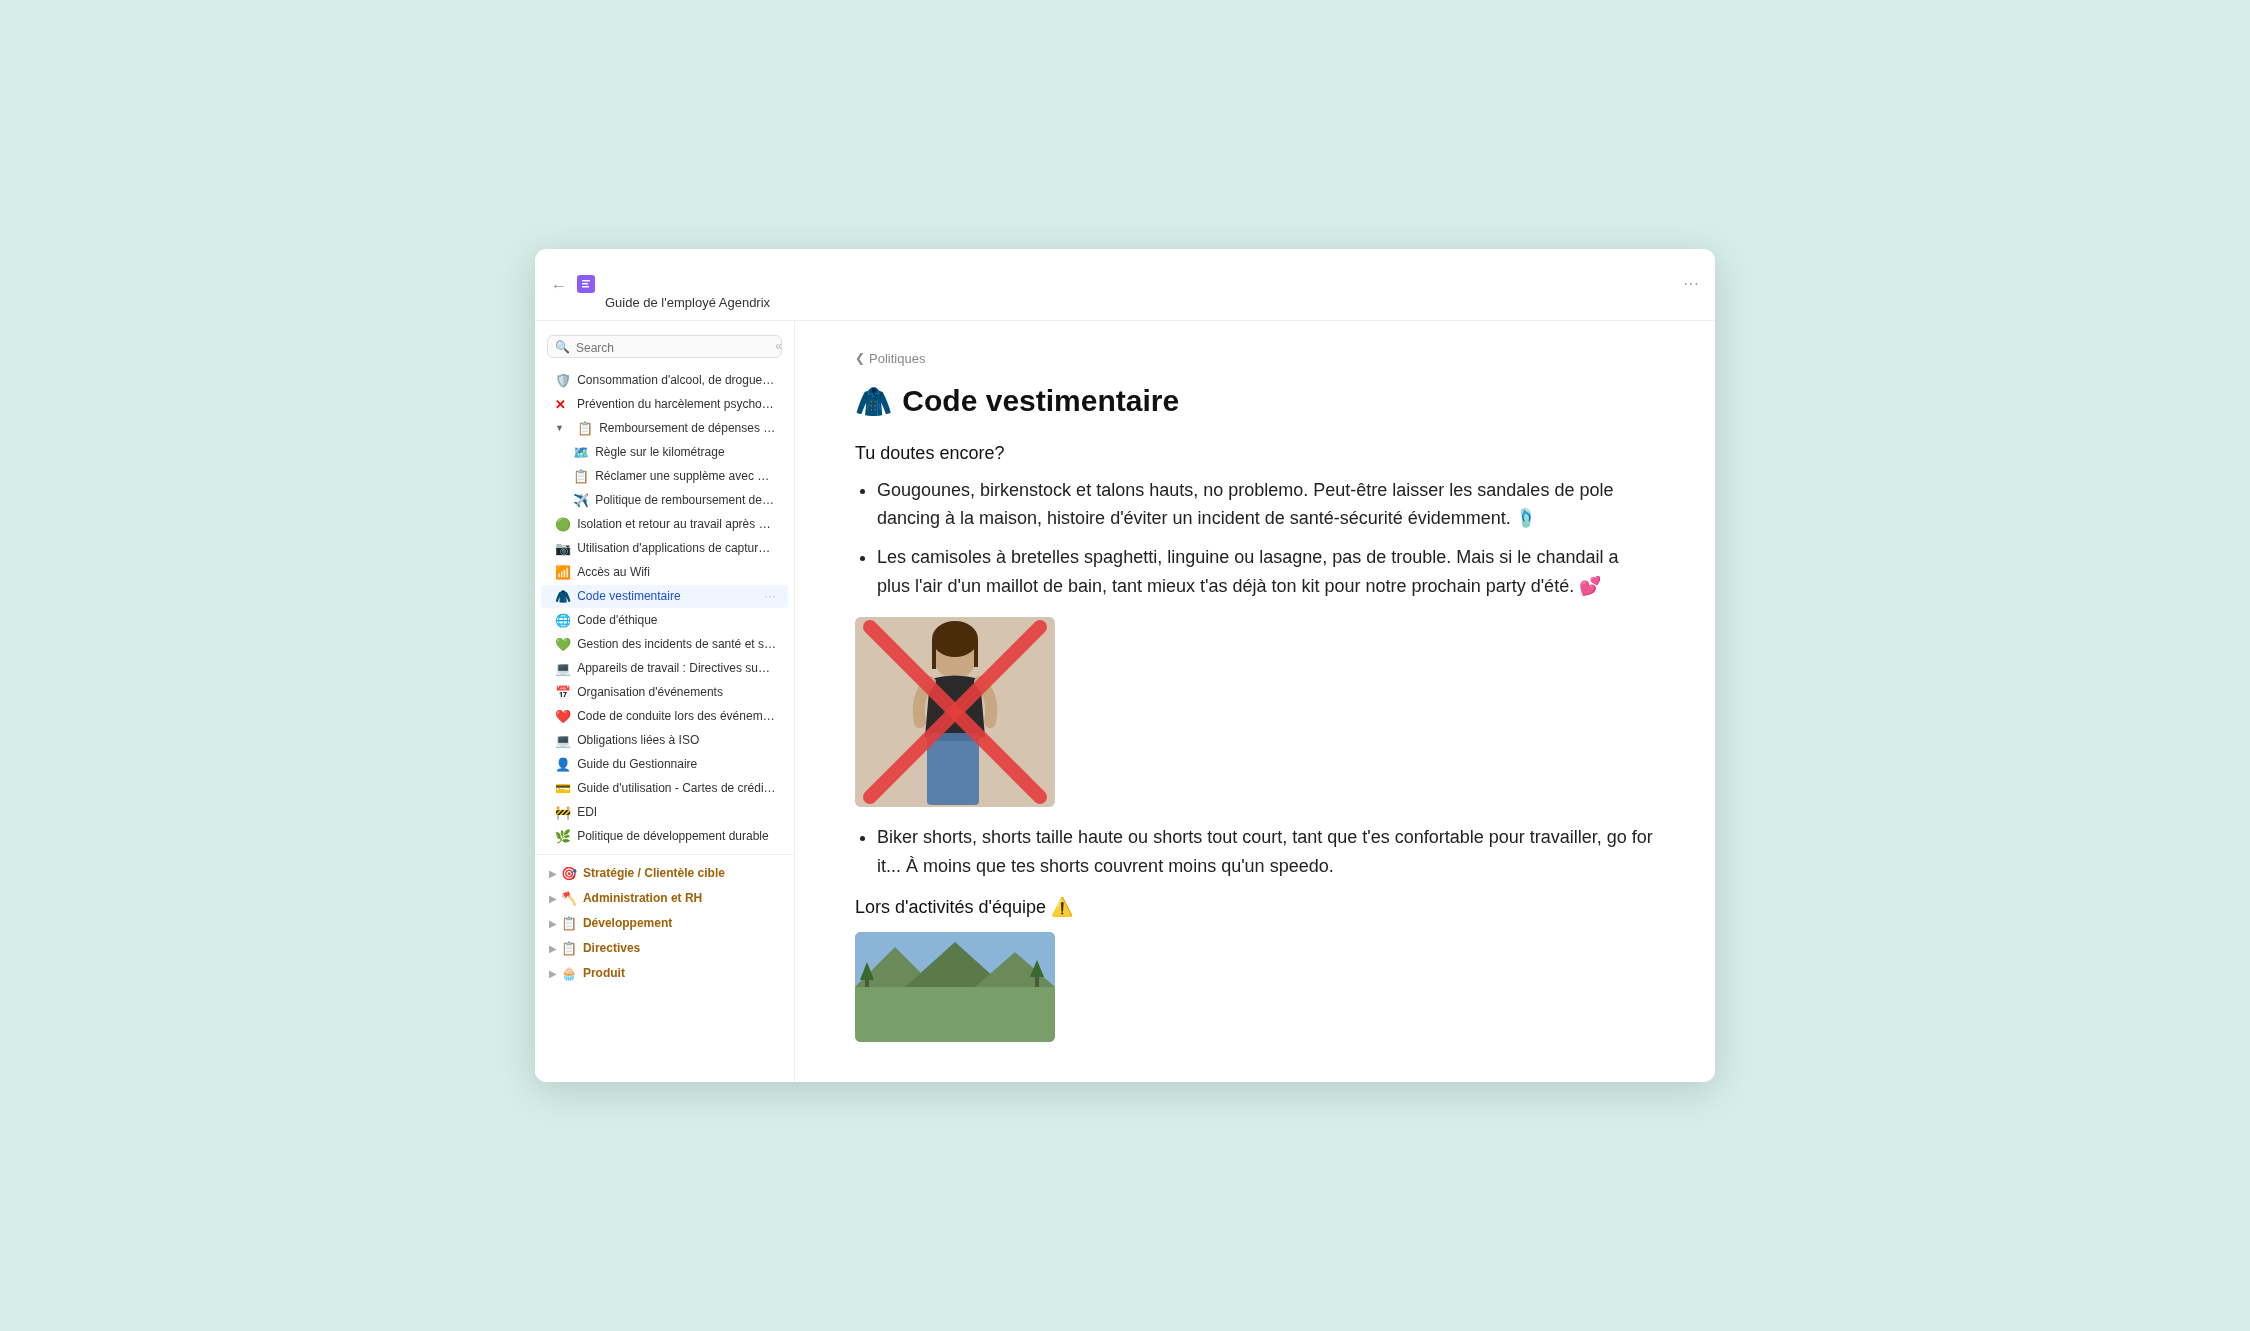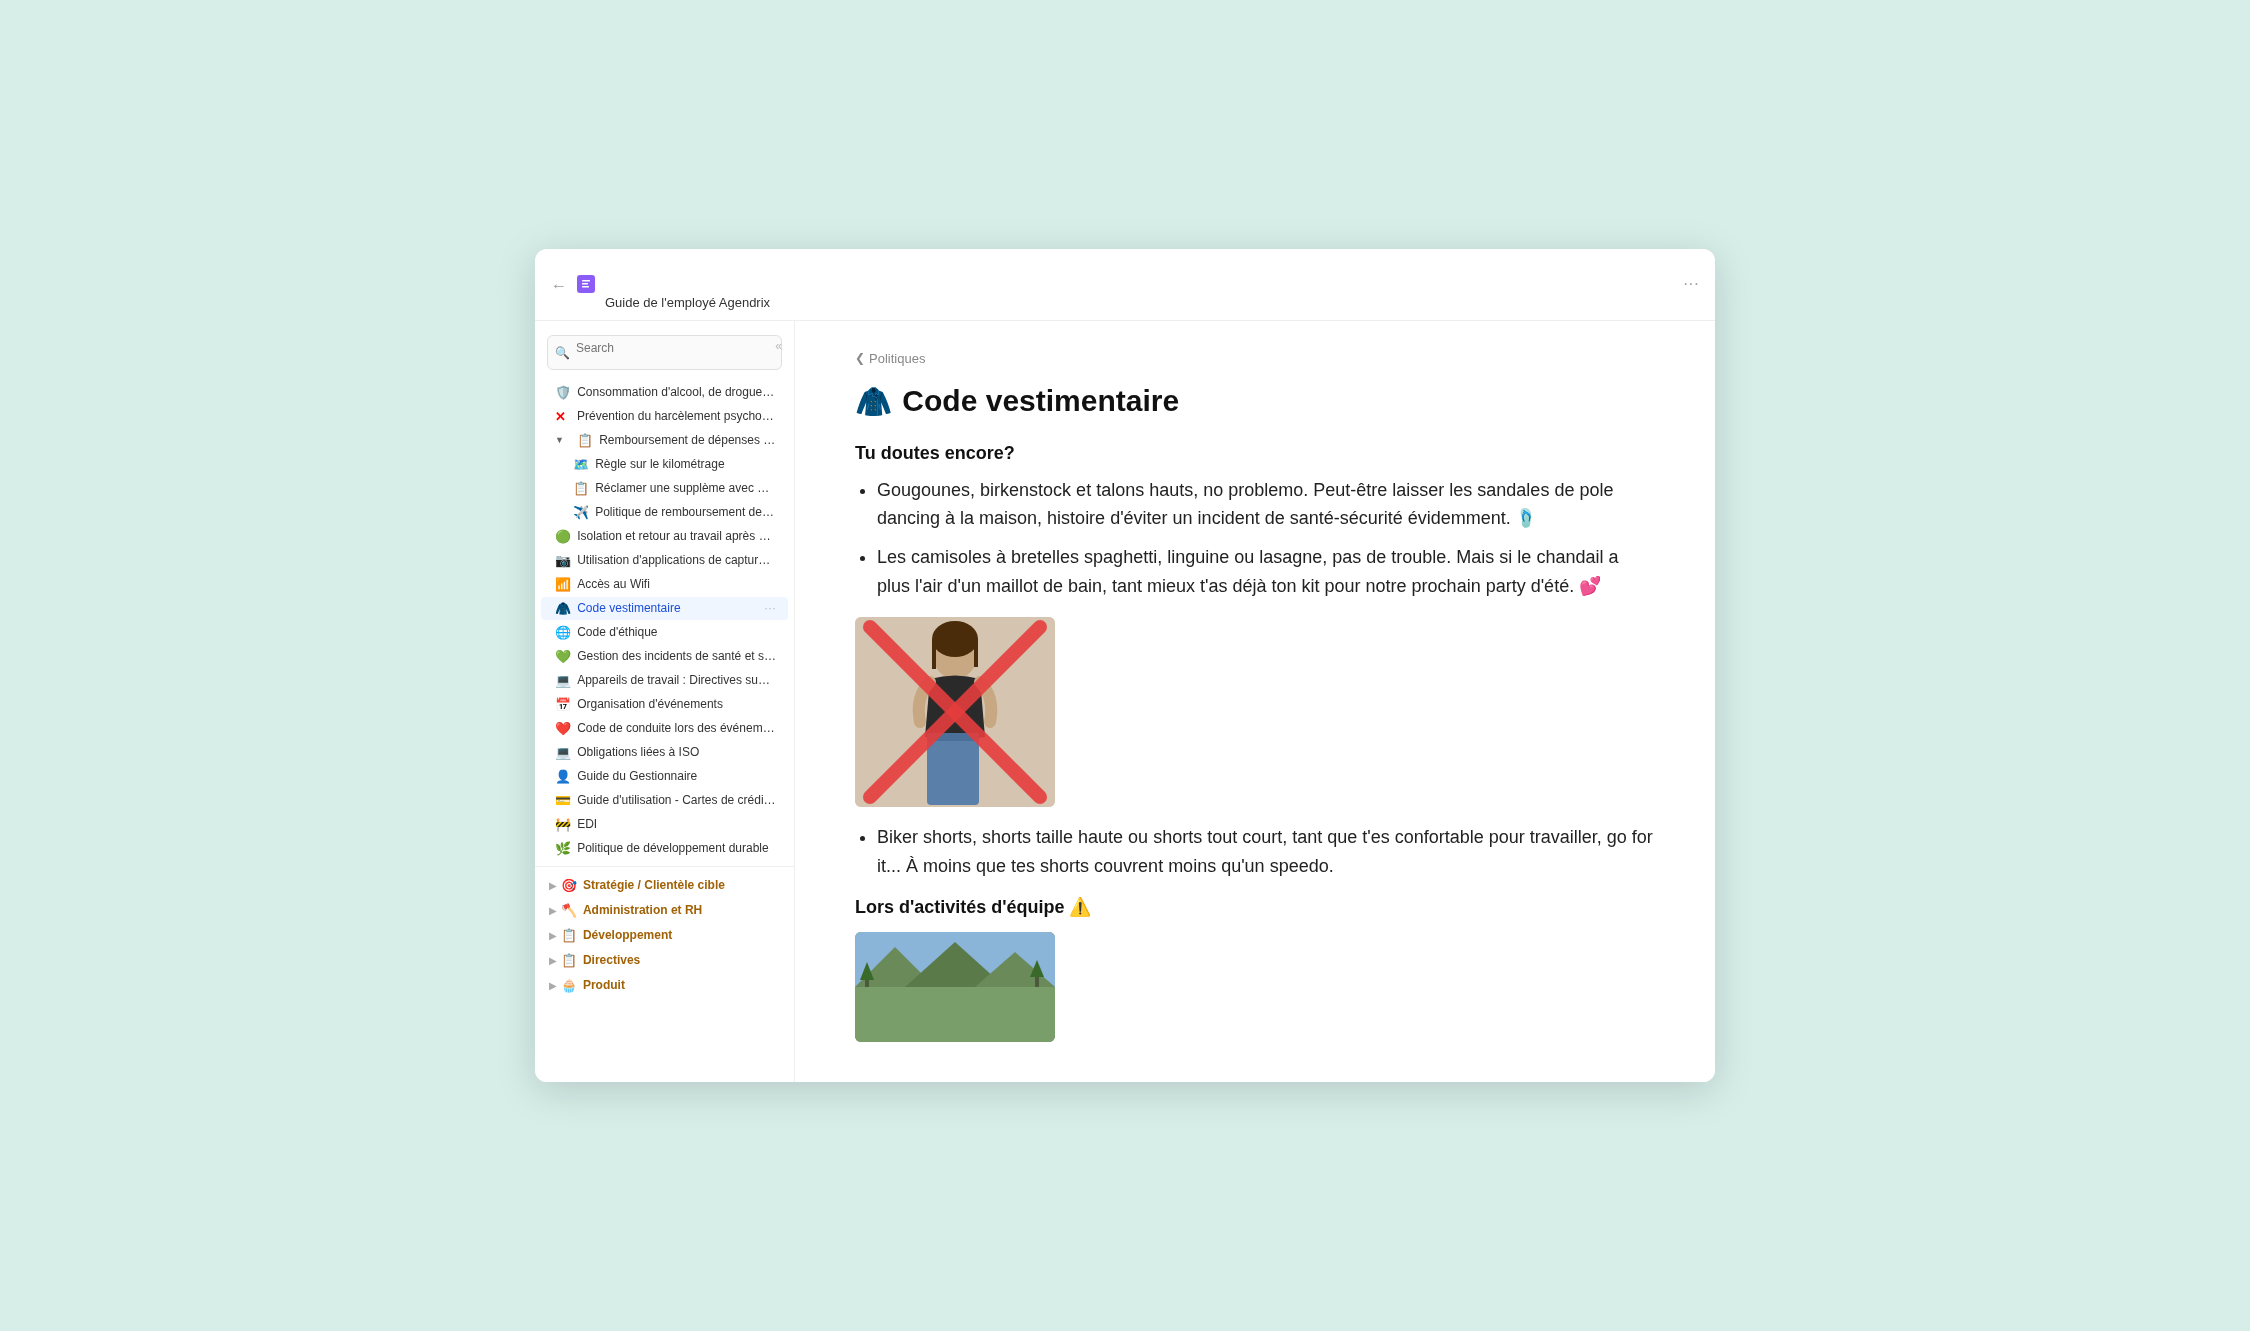--- a/index.html
+++ b/index.html
@@ -77,21 +77,21 @@
       background: #fff;
       overflow-y: auto;
       padding: 8px 0;
     }
     .sidebar-search {
       padding: 6px 12px 10px;
       position: relative;
     }
     .sidebar-search input {
       width: 100%;
-      padding: 5px 10px 14px 28px;
+      padding: 5px 10px 2px 28px;
       border: 1px solid #e0e0e0;
       border-radius: 6px;
       font-size: 12px;
       color: #c2410c;
       background: #fafafa;
       outline: none;
     }
     .sidebar-search .search-icon {
       position: absolute;
       left: 20px;
@@ -163,21 +163,21 @@
       font-size: 30px;
       font-weight: 700;
       color: #111;
       margin-bottom: 24px;
       display: flex;
       align-items: center;
       gap: 10px;
     }
     .section-heading {
       font-size: 18px;
-      font-weight: 700;
+      font-weight: 400;
       color: #111;
       margin-bottom: 12px;
       margin-top: 8px;
     }
     .bullet-list {
       list-style: disc;
       padding-left: 22px;
       margin-bottom: 16px;
     }
     .bullet-list li {

